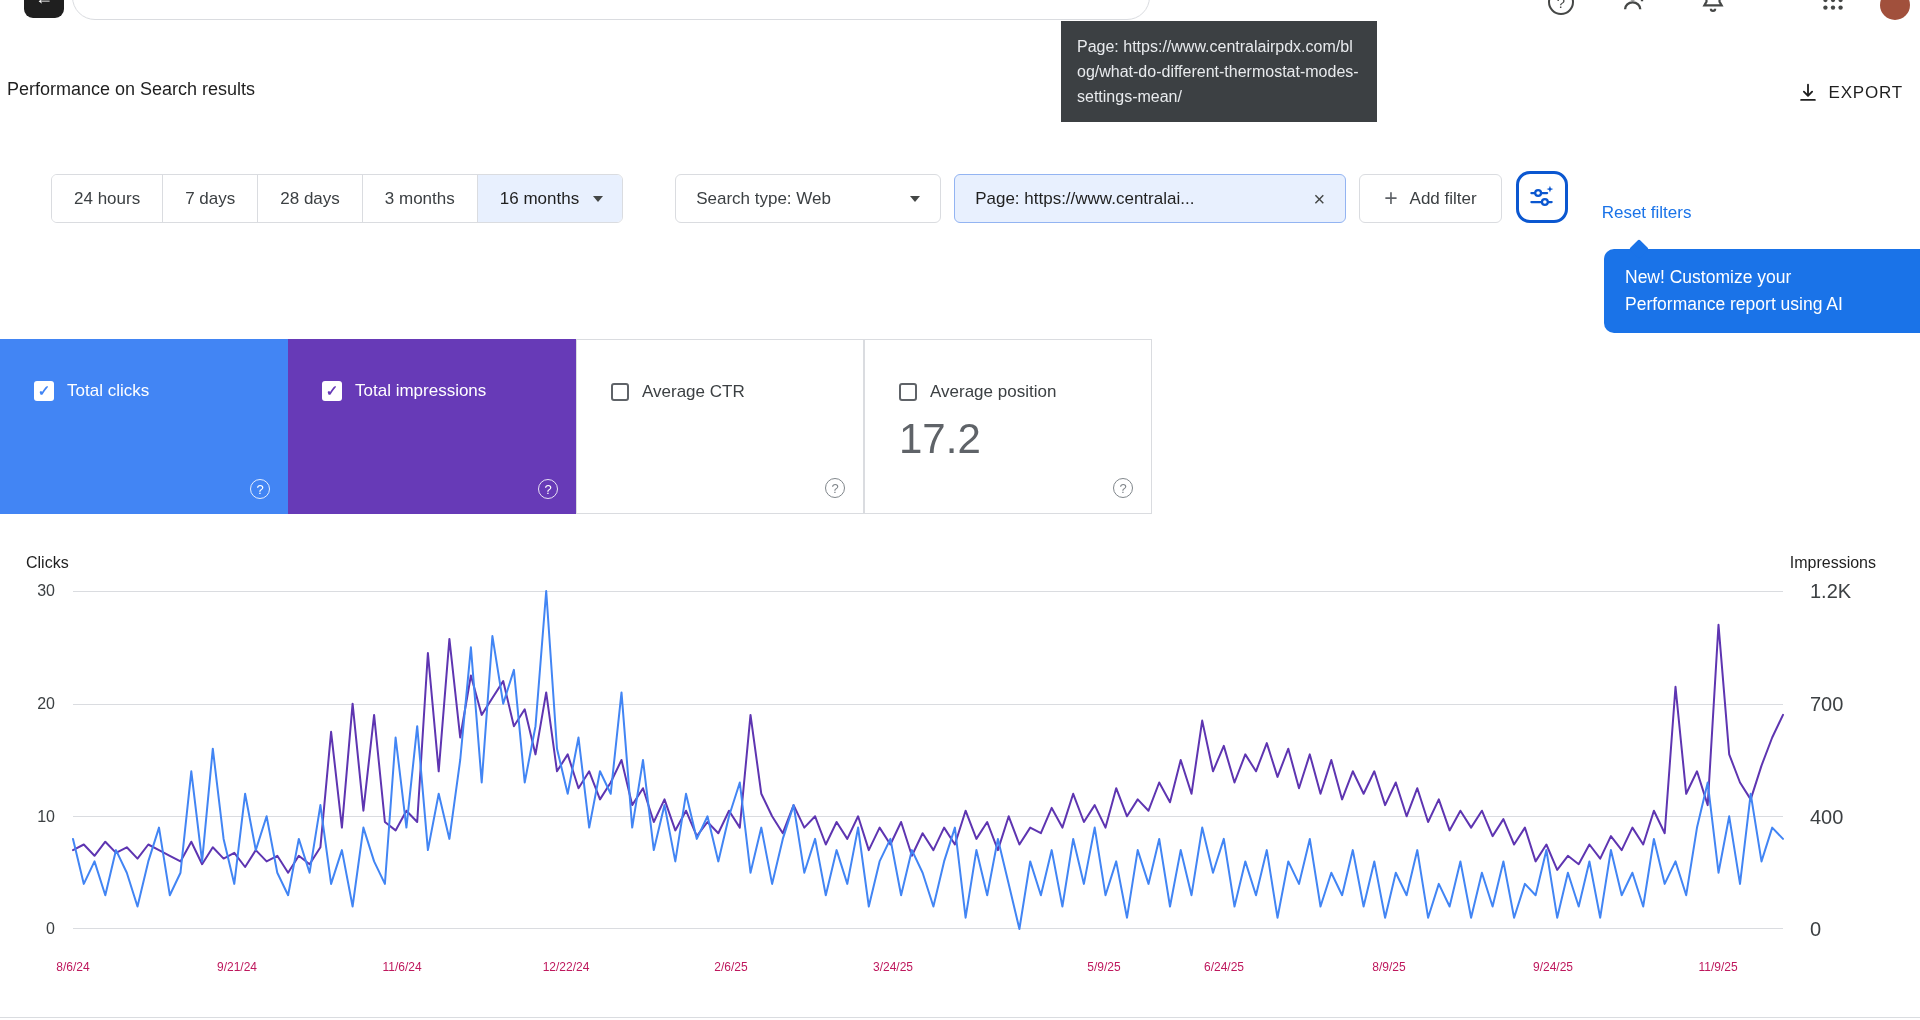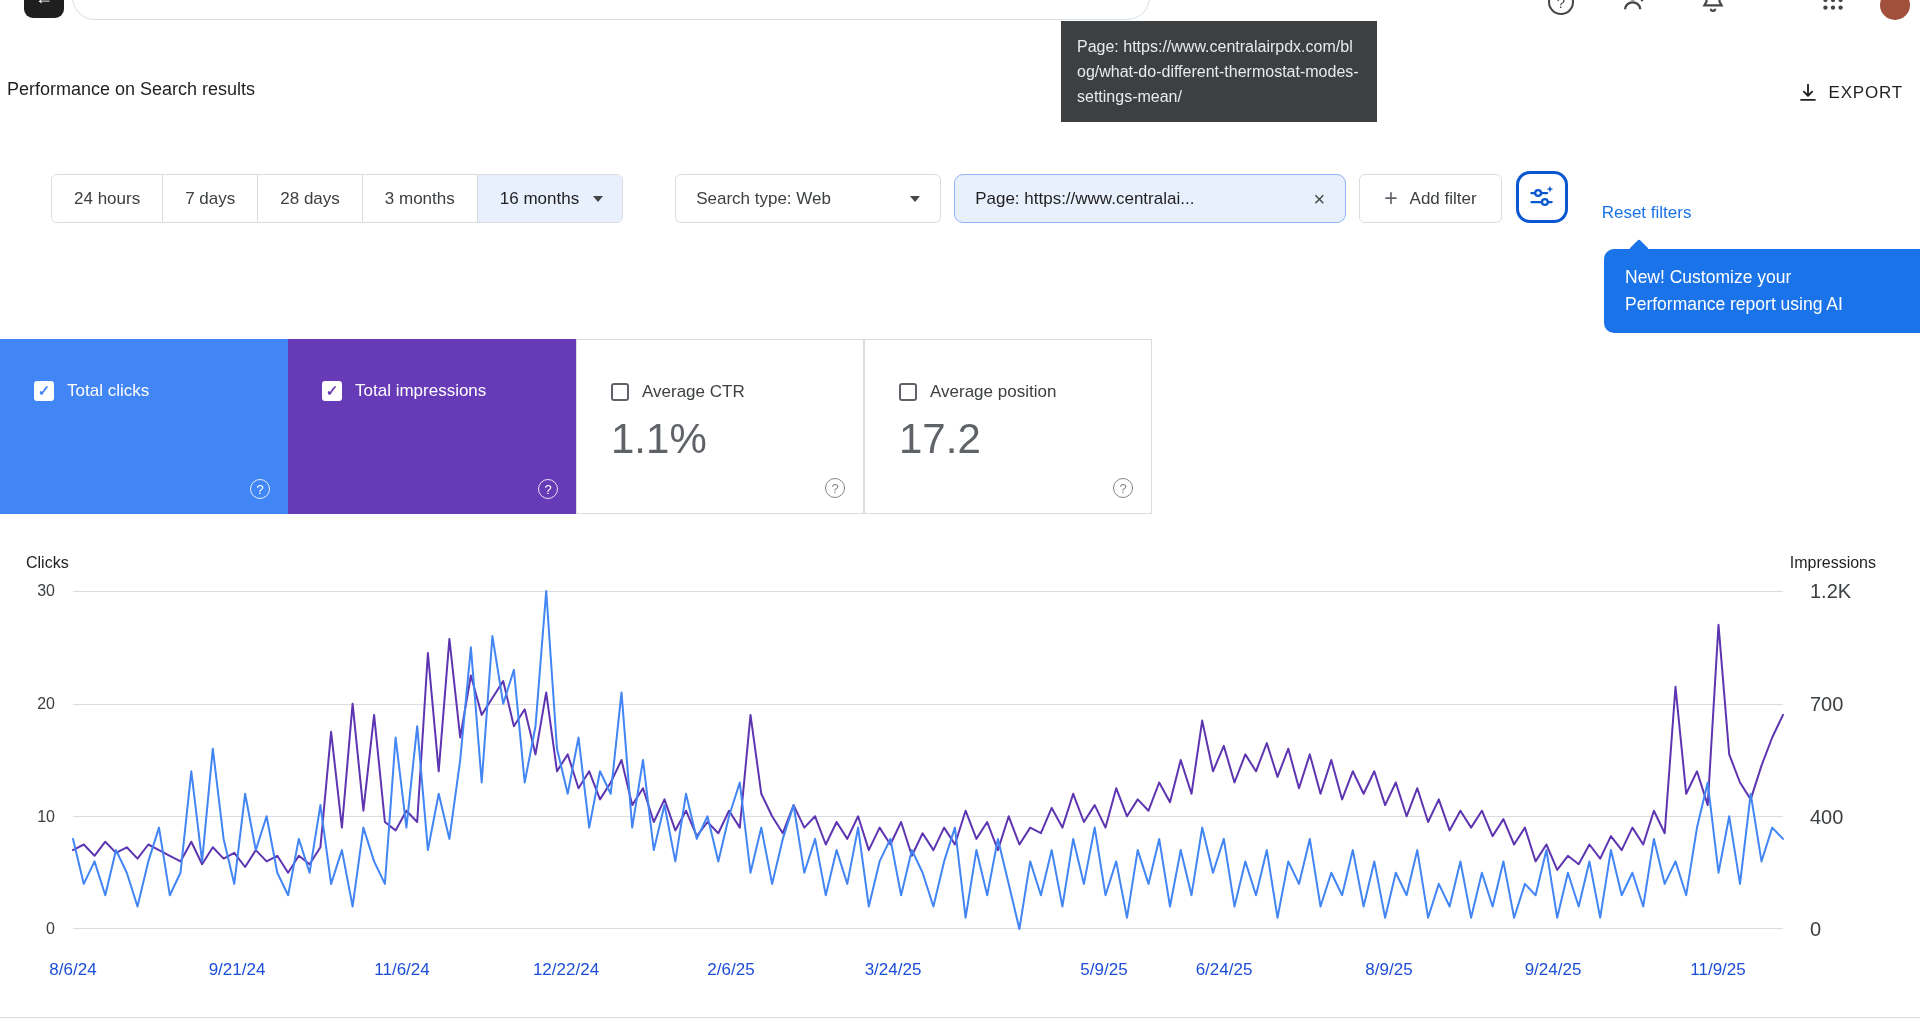--- a/index.html
+++ b/index.html
@@ -32,21 +32,21 @@
   .filters { position:absolute; left:12px; top:173px; height:50px; display:flex; align-items:flex-end; z-index:5;margin-left:39px; }
   .dgroup { display:flex; height:49px; border:1px solid #dadce0; border-radius:6px; overflow:hidden; background:#fff; }
   .dbtn { display:flex; align-items:center; padding:0 22px; font-size:17px; color:#3c4043; background:#fff;
     border:none; border-left:1px solid #dadce0; cursor:pointer; font-family:inherit; }
   .dbtn:first-child { border-left:none; }
   .dbtn.sel { background:#e8f0fe; color:#1f1f1f; gap:14px; padding-right:19px; }
   .caret { width:0; height:0; border-left:5px solid transparent; border-right:5px solid transparent; border-top:6px solid #444746; }
   .chip { display:flex; align-items:center; height:49px; border:1px solid #dadce0; border-radius:6px;
     padding:0 20px; font-size:17px; color:#3c4043; background:#fff; cursor:pointer; }
   .search-chip { margin-left:52px; width:266px; justify-content:space-between; }
-  .page-chip { margin-left:13px; width:392px; justify-content:space-between; background:#e8f0fe; border-color:#93b4f2; color:#1f1f1f;border-radius:9px; }
+  .page-chip { margin-left:13px; width:392px; justify-content:space-between; background:#e8f0fe; border-color:#93b4f2; color:#1f1f1f; }
   .chip-x { font-size:20px; color:#444746; cursor:pointer; line-height:1; }
   .add-filter { margin-left:13px; gap:12px; padding:0 24px; }
   .plus { font-size:23px; color:#5f6368; line-height:1; }
   .ai-btn { margin-left:14px; width:52px; height:52px; border:3px solid #0b57d0; border-radius:14px;
     display:flex; align-items:center; justify-content:center; background:#fff; cursor:pointer; }
   .reset { margin-left:34px; color:#1a73e8; font-size:17px; cursor:pointer; text-decoration:none; }
 
   
   .callout { position:absolute; left:1604px; top:249px; width:330px; background:#1a73e8; color:#fff;
     border-radius:10px; padding:15px 64px 15px 21px; font-size:17.5px; line-height:27px; z-index:30; }
@@ -71,21 +71,21 @@
   .c-white .help { border-color:#80868b; color:#80868b; }
 
   
   .axl { position:absolute; left:26px; top:554px; font-size:16px; color:#1f1f1f; }
   .axr { position:absolute; right:44px; top:554px; font-size:16px; color:#1f1f1f; }
   .plot { position:absolute; left:73px; top:591px; width:1710px; height:338px; }
   .gl { position:absolute; left:0; width:100%; height:1px; background:#dadce0; }
   .plot svg { position:absolute; left:0; top:0; overflow:visible; }
   .ylab { position:absolute; left:0; width:55px; text-align:right; font-size:16px; color:#3c4043; height:20px; line-height:20px; }
   .yrlab { position:absolute; left:1810px; font-size:20px; color:#3c4043; height:20px; line-height:20px; }
-  .xlab { position:absolute; top:960px; transform:translateX(-50%); font-size:17px; color:#1d4ed8; white-space:nowrap; }
+  .xlab { position:absolute; top:960px; transform:translateX(-50%); font-size:12px; color:#be185d; white-space:nowrap; }
 
   .divider { position:absolute; left:0; top:1017px; width:1920px; height:1px; background:#dadce0; }
 </style>
 </head>
 <body>
 
 <div class="topbar">
   <div class="back-btn">
     <span>←</span>
   </div>
@@ -204,21 +204,20 @@
       <span>Total impressions</span>
     </div>
     <div class="help">?</div>
   </div>
 
   <div class="card c-white">
     <div class="cardrow">
       <span class="cbx-off"></span>
       <span>Average CTR</span>
     </div>
-    <div class="cardval">1.1%</div>
     <div class="help">?</div>
   </div>
 
   <div class="card c-white">
     <div class="cardrow">
       <span class="cbx-off"></span>
       <span>Average position</span>
     </div>
     <div class="cardval">17.2</div>
     <div class="help">?</div>

